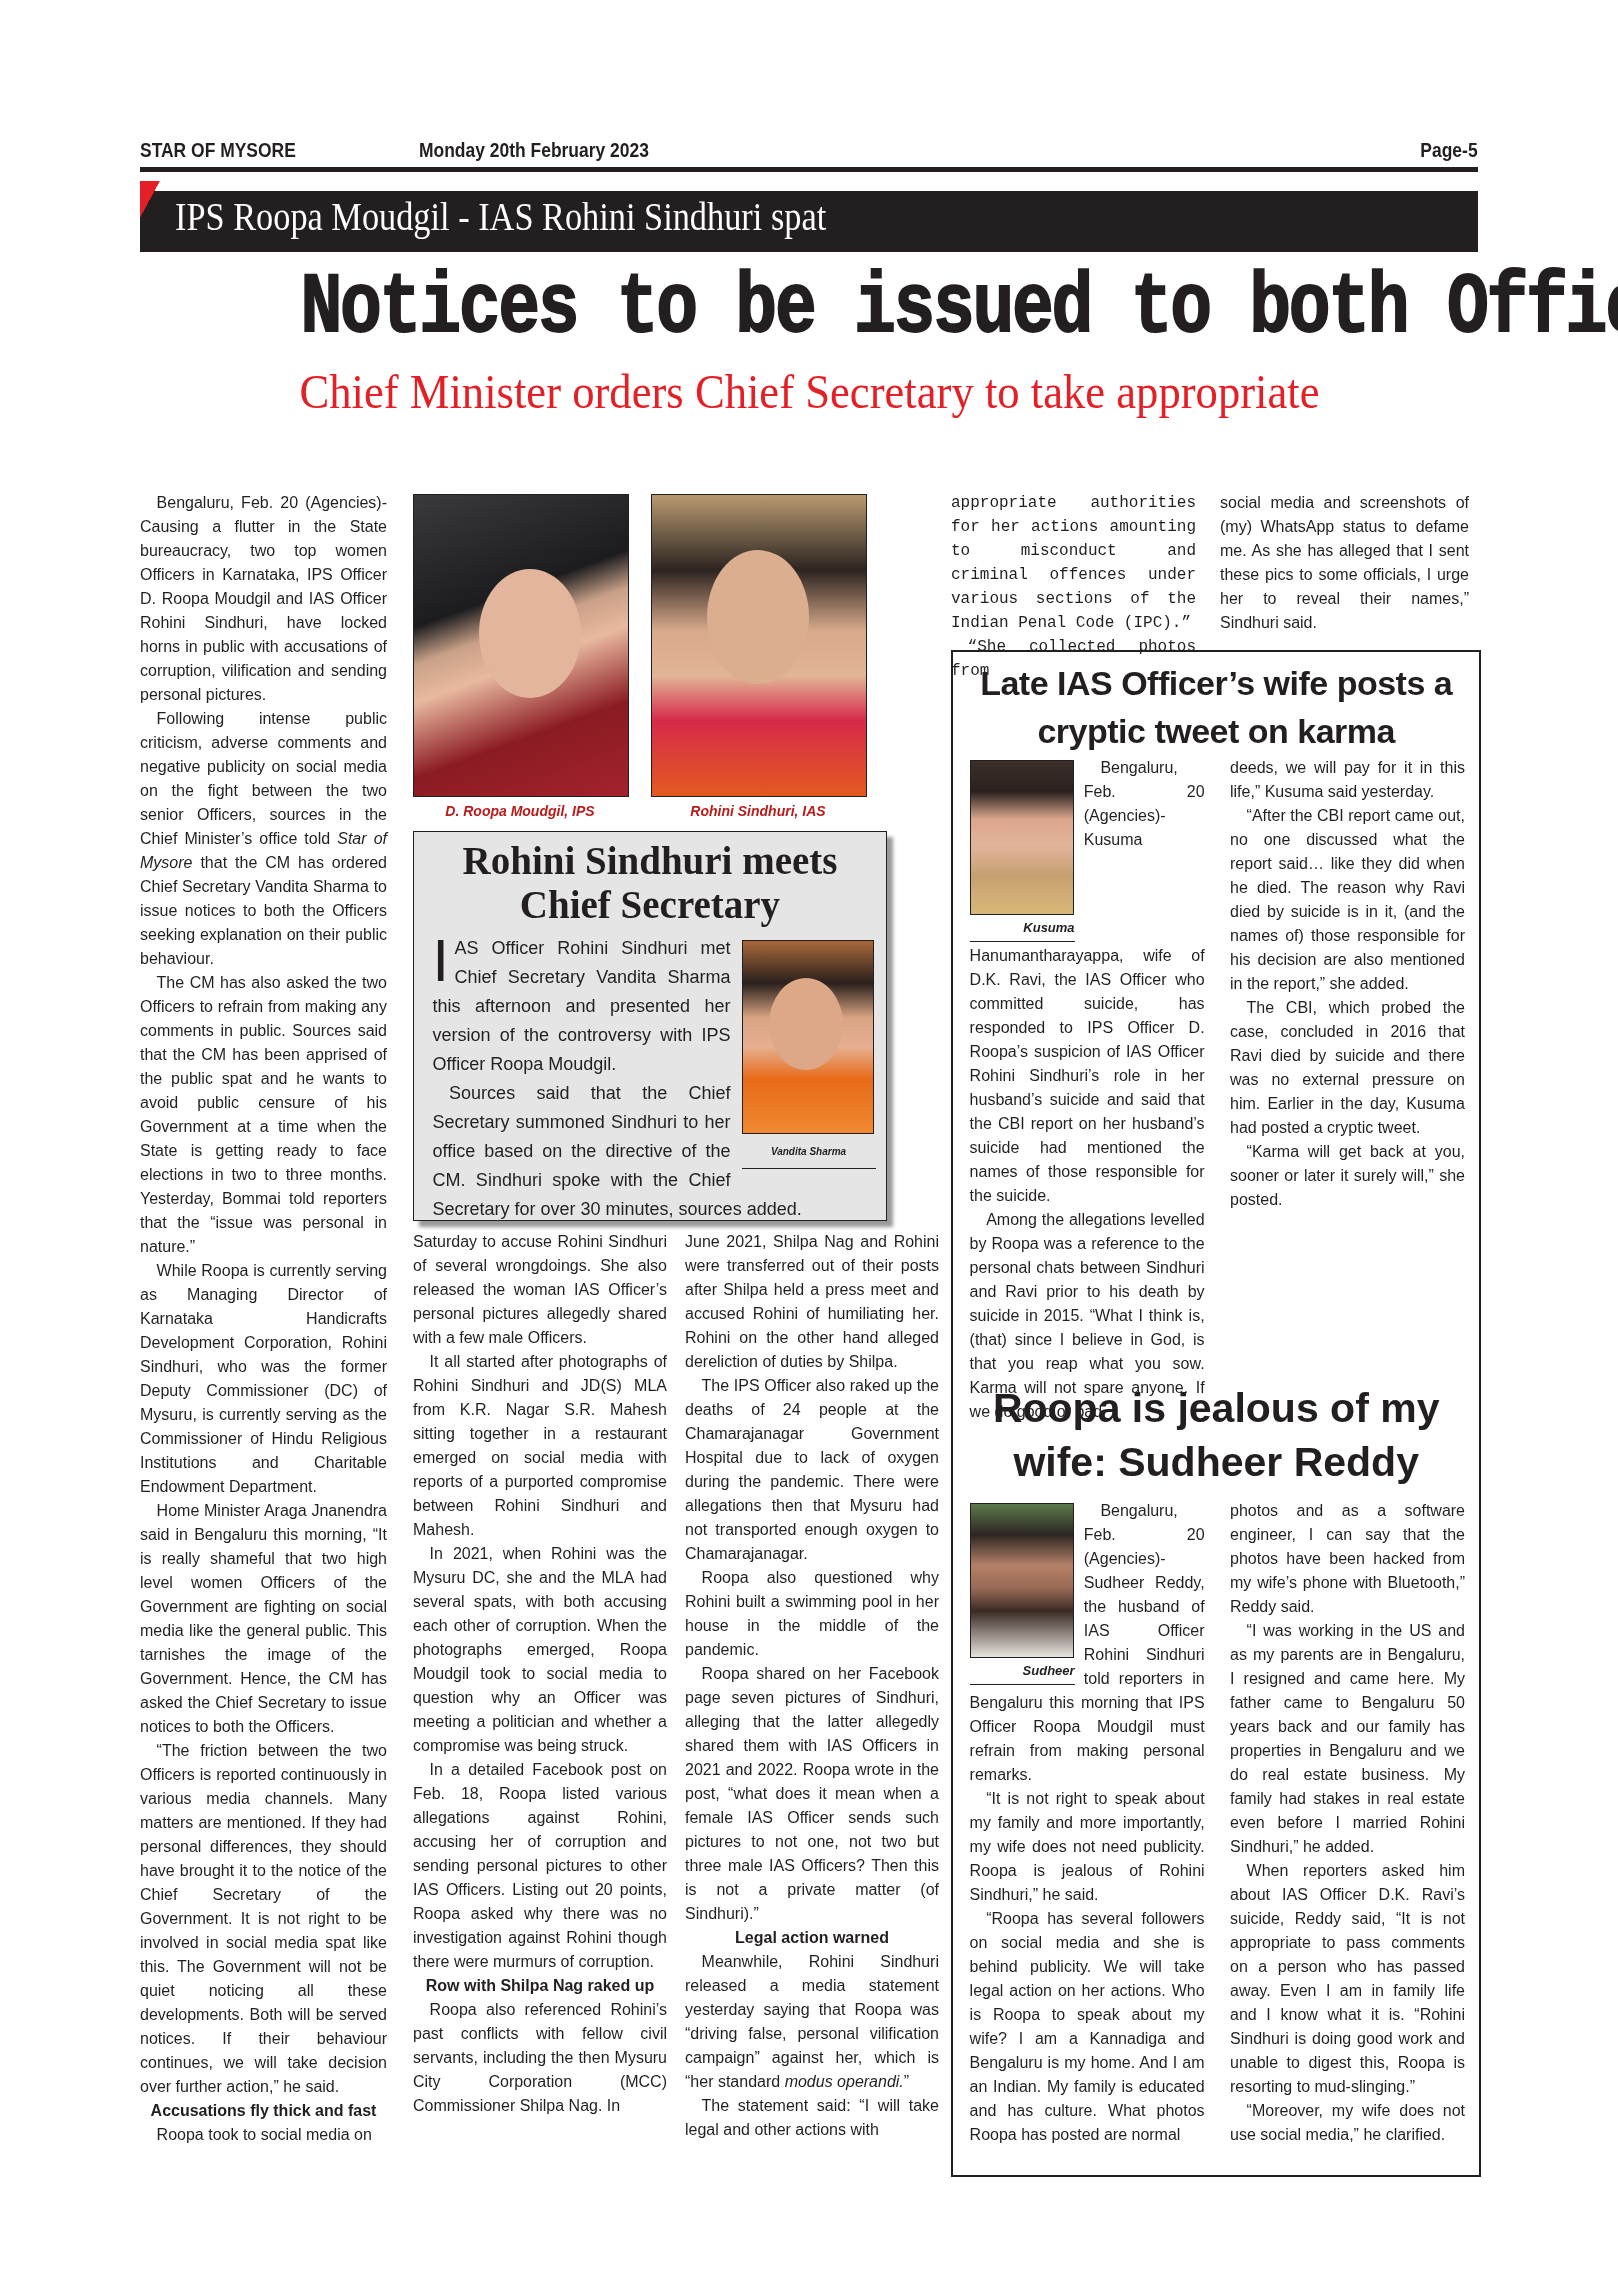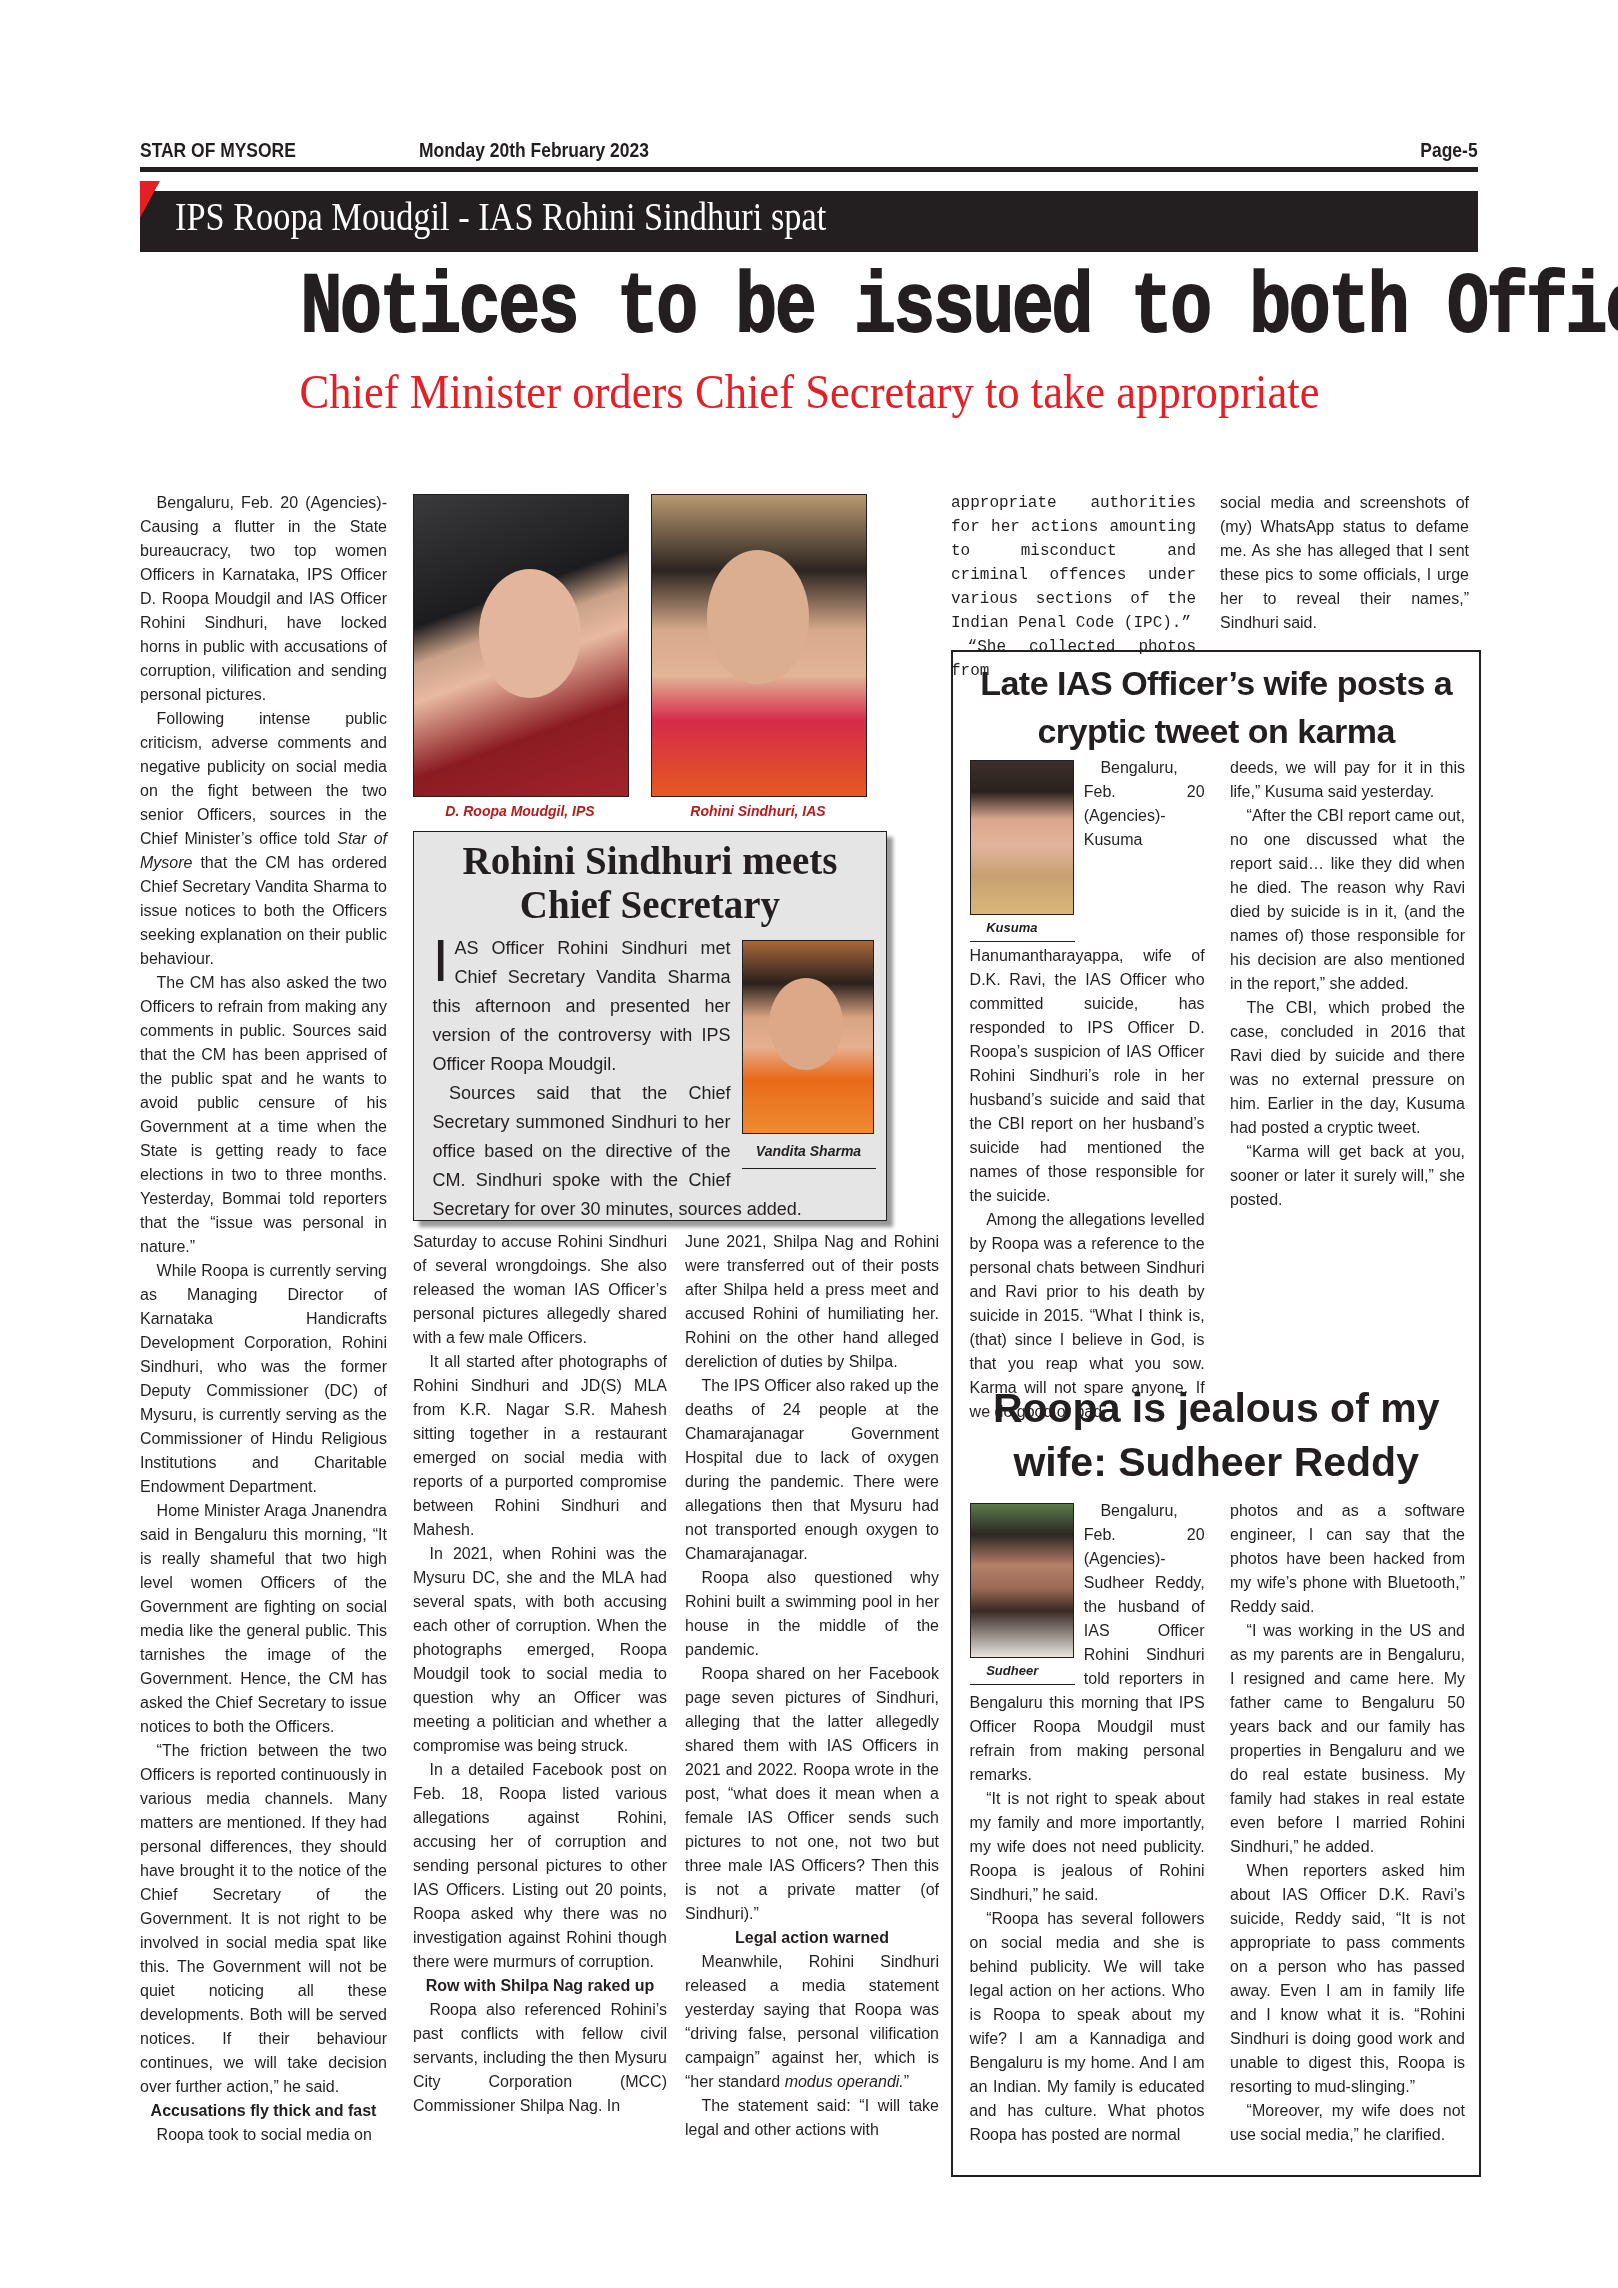--- a/index.html
+++ b/index.html
@@ -40,37 +40,37 @@
   .cap-rohini { left: 651px; top: 803px; width: 214px; }
 
   .boxmeet { left: 413px; top: 831px; width: 472px; height: 388px; border: 1.8px solid #231f20; box-shadow: 5.5px 5.5px 3.7px #9a9a9a; background: #e5e5e5; }
   .boxmeet .ttl { position: absolute; left: 0; top: 7.4px; width: 100%; text-align: center; font-family: "Liberation Serif", serif; font-weight: bold; font-size: 39px; line-height: 44px; color: #231f20; }
   .boxmeet .body { position: absolute; left: 18.5px; top: 102px; width: 443px; font-family: "Liberation Sans", sans-serif; font-size: 18px; line-height: 29px; text-align: justify; color: #231f20; }
   .boxmeet .body p { margin: 0; }
   .boxmeet .dropcap { float: left; font-size: 59px; line-height: 50px; margin: 1.8px 5.5px 0 0; font-weight: normal; }
   .boxmeet .ind { text-indent: 16.6px; }
   .boxmeet .vs-wrap { float: right; width: 134px; margin: 5.5px 0 3.7px 11px; }
   .ph-vandita { width: 130px; height: 192px; background: linear-gradient(180deg, #a8683a 0%, #2a201c 22%, #d9a482 40%, #e6b090 55%, #e86a18 72%, #f08a30 100%); position: relative; }
-  .vs-cap { font-size: 14px; font-style: italic; font-weight: bold; text-align: center; border-bottom: 1.8px solid #231f20; margin-top: 3.7px; padding-bottom: 1.8px; font-family: "Liberation Sans", sans-serif; }
+  .vs-cap { font-size: 10px; font-style: italic; font-weight: bold; text-align: center; border-bottom: 1.8px solid #231f20; margin-top: 3.7px; padding-bottom: 1.8px; font-family: "Liberation Sans", sans-serif; }
 
   .box2 { left: 951px; top: 650px; width: 526px; height: 1523px; border: 2.8px solid #231f20; }
   .sidehead { position: absolute; left: 9.2px; width: 508px; text-align: center; font-family: "Liberation Sans", sans-serif; font-weight: bold; color: #231f20; }
   .sh1 { top: 7.4px; font-size: 34px; line-height: 48px; letter-spacing: -0.5px; }
   .sh2 { top: 729px; font-size: 41px; line-height: 54px; }
   .scol { position: absolute; font-family: "Liberation Sans", sans-serif; font-size: 16px; line-height: 24px; text-align: justify; color: #231f20; }
   .scol p { margin: 0; text-indent: 16.6px; }
   .scol p.noind { text-indent: 0; }
   .s1a { left: 16.6px; top: 104px; width: 235px; }
   .s1b { left: 277px; top: 104px; width: 235px; }
   .s2a { left: 16.6px; top: 847px; width: 235px; }
   .s2b { left: 277px; top: 847px; width: 235px; }
   .inset { float: left; width: 105px; margin: 3.7px 9.2px 1.8px 0; }
   .ph-kusuma { width: 102px; height: 153px; border: 1.8px solid #231f20; background: linear-gradient(180deg, #3a2f2a 0%, #2a211e 20%, #d9a68c 38%, #e2b49c 55%, #c8a070 75%, #d8b878 100%); }
   .ph-sudheer { width: 102px; height: 153px; border: 1.8px solid #231f20; background: linear-gradient(180deg, #5a7a4a 0%, #2c2622 20%, #b48068 40%, #9a6a55 55%, #3a2a24 70%, #e8e4de 100%); }
-  .inset .icap { font-size: 13px; font-style: italic; font-weight: bold; text-align: left; border-bottom: 1.8px solid #231f20; margin-top: 1.8px; padding-bottom: 0.9px; }
+  .inset .icap { font-size: 13px; font-style: italic; font-weight: bold; text-align: right; border-bottom: 1.8px solid #231f20; margin-top: 1.8px; padding-bottom: 0.9px; }
 </style>
 </head>
 <body>
 
 <div class="abs masthead">
   <span class="pub">STAR OF MYSORE</span>
   <span class="date">Monday 20th February 2023</span>
   <span class="pageno">Page-5</span>
 </div>
 <div class="abs rule-top"></div>

